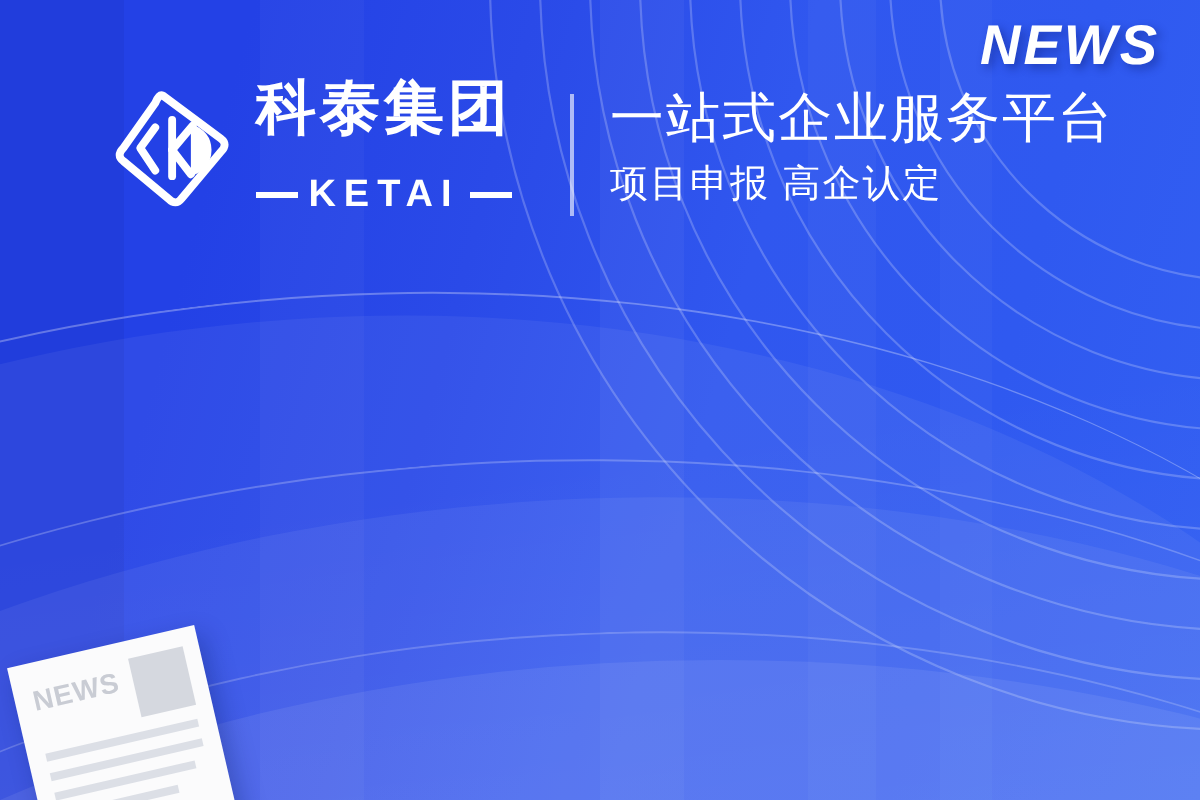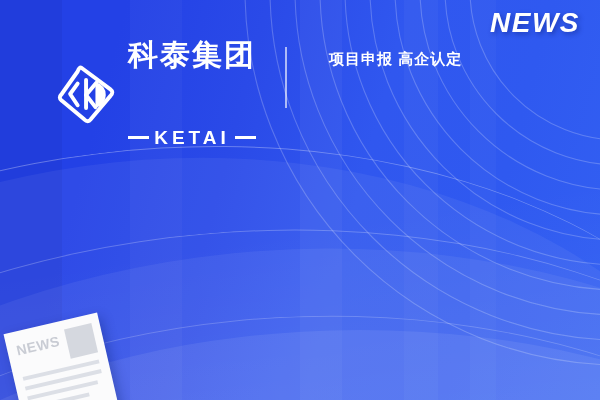--- a/index.html
+++ b/index.html
@@ -93,21 +93,21 @@
   .logo-block {
     position: absolute;
     left: 57px;
     top: 40px;
     display: flex;
     align-items: center;
     gap: 11px;
   }
   .logo-mark { width: 60px; height: 62px; display: block; }
 
-  .logo-words { display: flex; flex-direction: column; align-items: center; gap: 40px; }
+  .logo-words { display: flex; flex-direction: column; align-items: center; }
   .logo-cn {
     color: #ffffff;
     font-size: 30px;
     font-weight: 700;
     letter-spacing: 2px;
     line-height: 1.0;
     white-space: nowrap;
   }
   .logo-en-row {
     display: flex;
@@ -148,27 +148,26 @@
   .tagline-main {
     color: #ffffff;
     font-size: 27px;
     font-weight: 400;
     letter-spacing: 1px;
     line-height: 1.18;
     white-space: nowrap;
   }
   .tagline-sub {
     color: #ffffff;
-    font-size: 15px;
-    font-weight: 700;
+    font-size: 19px;
+    font-weight: 400;
     letter-spacing: 1px;
     line-height: 1.2;
     margin-top: 6px;
     white-space: nowrap;
-    margin-left: 24px;
   }
 
   .news-badge {
     position: absolute;
     right: 20px;
     top: 7px;
     color: #ffffff;
     font-size: 28px;
     font-weight: 700;
     font-style: italic;
@@ -286,20 +285,21 @@
           <span class="logo-rule"></span>
           <span class="logo-en">KETAI</span>
           <span class="logo-rule"></span>
         </div>
       </div>
     </div>
 
     <div class="divider"></div>
 
     <div class="tagline-block">
+      <div class="tagline-main">一站式企业服务平台</div>
       <div class="tagline-sub">项目申报 高企认定</div>
     </div>
 
     <div class="news-badge">NEWS</div>
   </div>
 
 
   <div class="paper">
     <div class="paper-top">
       <div class="paper-title">NEWS</div>

